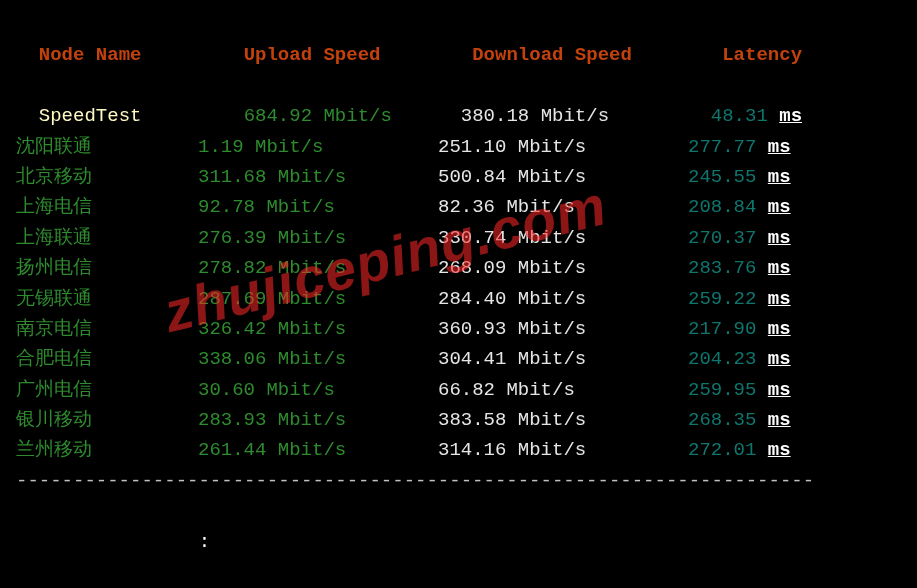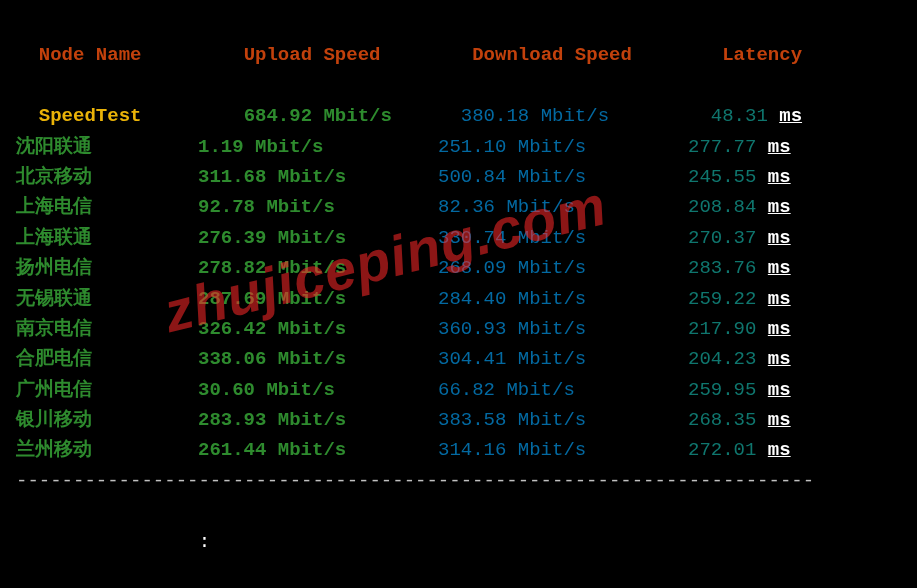--- a/index.html
+++ b/index.html
@@ -30,23 +30,23 @@
       white-space: pre;
     }
     .data-row {
       white-space: pre;
     }
     .col-node { display: inline-block; width: 182px; }
     .col-upload { display: inline-block; width: 240px; }
     .col-download { display: inline-block; width: 250px; }
     .col-latency { display: inline-block; }
     .white { color: #ffffff; font-weight: bold; text-decoration: underline; }
-    .yellow { color: #eab308; font-weight: bold; }
-    .green { color: #2e8b2e; font-weight: bold; }
-    .red { color: #0369a1; }
+    .yellow { color: #fef9c3; font-weight: normal; }
+    .green { color: #2e8b2e; }
+    .red { color: #e5e5e5; }
     .cyan { color: #0f766e; }
     .footer-row {
       color: #ffffff;
       white-space: pre;
     }
     .footer-label {
       display: inline-block;
       width: 160px;
     }
     .watermark {

